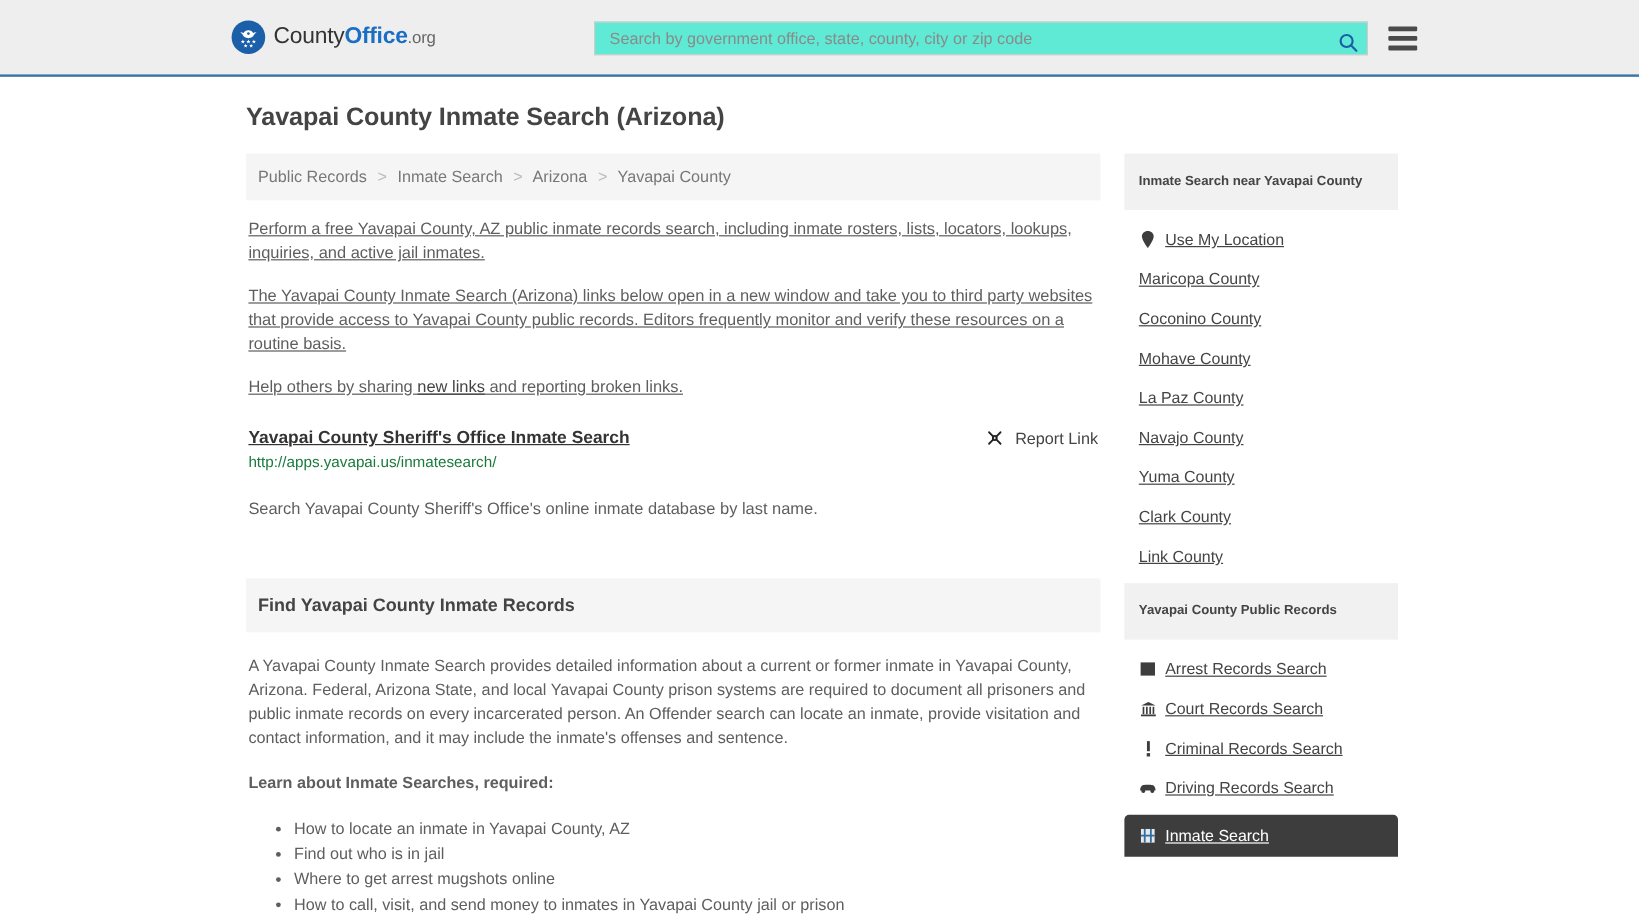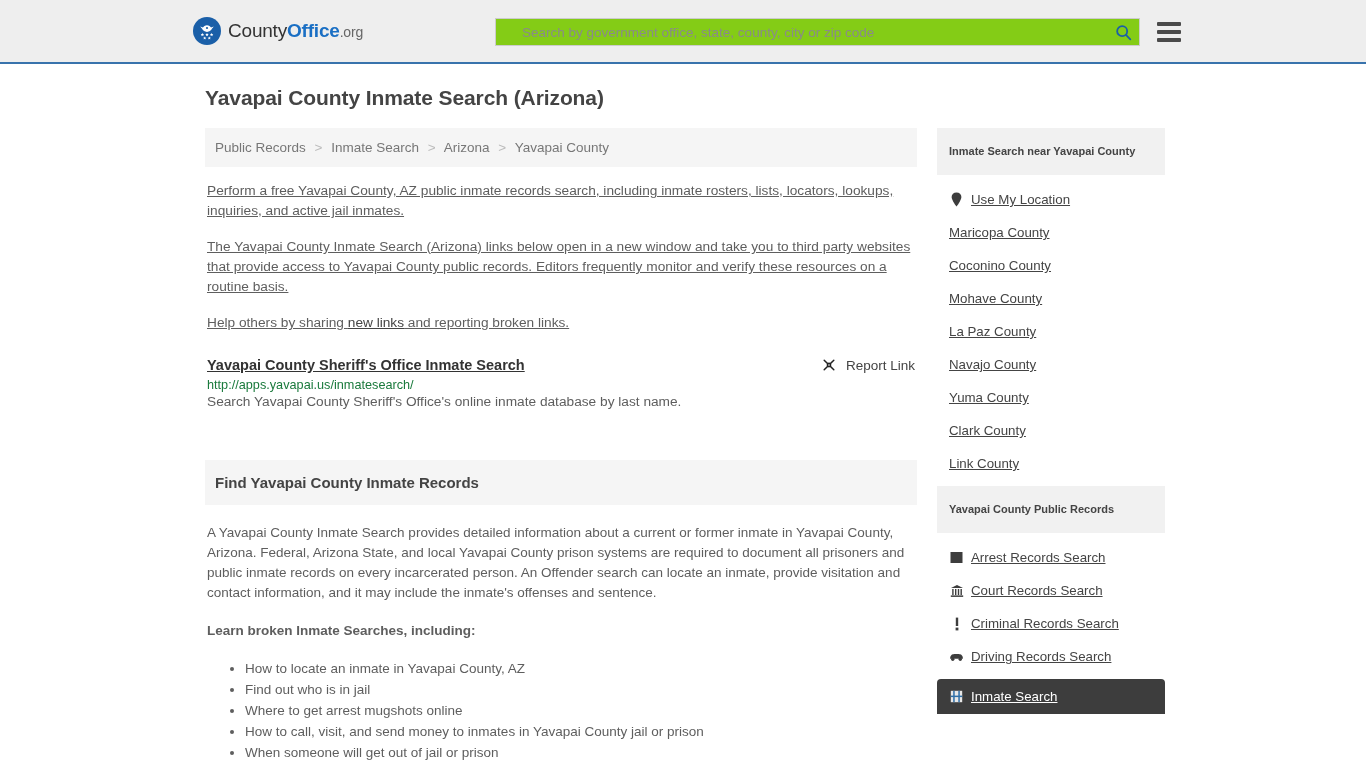--- a/index.html
+++ b/index.html
@@ -54,25 +54,25 @@
   .search-area {
     position: absolute;
     left: 495px;
     top: 18px;
     display: flex;
     align-items: center;
   }
   .search-box {
     width: 645px;
     height: 28px;
-    background: #84cc16;
+    background: #5eead4;
     border: 1px solid #cccccc;
     display: flex;
-    align-items: center;
-    padding: 0 6px 0 24px;
+    align-items: flex-end;
+    padding: 0 6px 0 10px;
   }
   .search-box input {
     flex: 1;
     border: none;
     outline: none;
     font-family: "Liberation Sans", sans-serif;
     font-size: 13.5px;
     color: #444444;
     background: transparent;
     height: 100%;
@@ -185,21 +185,21 @@
   }
   .unlink-icon { width: 16px; height: 16px; display: block; }
   .result-url {
     font-size: 12.7px;
     color: #1a7a3c;
     margin-top: 5px;
   }
   .result-desc {
     font-size: 13.7px;
     color: #5e5e5e;
-    margin-top: 0;
+    margin-top: 22px;
     line-height: 20px;
   }
 
   
   .section-head {
     background: #f5f5f5;
     padding: 14px 10px;
     font-size: 15px;
     font-weight: 700;
     color: #444444;
@@ -348,21 +348,21 @@
               <span>Report Link</span>
             </span>
           </div>
           <div class="result-url">http://apps.yavapai.us/inmatesearch/</div>
           <div class="result-desc">Search Yavapai County Sheriff's Office's online inmate database by last name.</div>
         </div>
 
         <div class="section-head">Find Yavapai County Inmate Records</div>
         <div class="section-body">
           <p>A Yavapai County Inmate Search provides detailed information about a current or former inmate in Yavapai County, Arizona. Federal, Arizona State, and local Yavapai County prison systems are required to document all prisoners and public inmate records on every incarcerated person. An Offender search can locate an inmate, provide visitation and contact information, and it may include the inmate's offenses and sentence.</p>
-          <p class="learn-label">Learn broken Inmate Searches, including:</p>
+          <p class="learn-label">Learn about Inmate Searches, required:</p>
           <ul class="bullets">
             <li>How to locate an inmate in Yavapai County, AZ</li>
             <li>Find out who is in jail</li>
             <li>Where to get arrest mugshots online</li>
             <li>How to call, visit, and send money to inmates in Yavapai County jail or prison</li>
             <li>When someone will get out of jail or prison</li>
           </ul>
         </div>
       </div>
 

